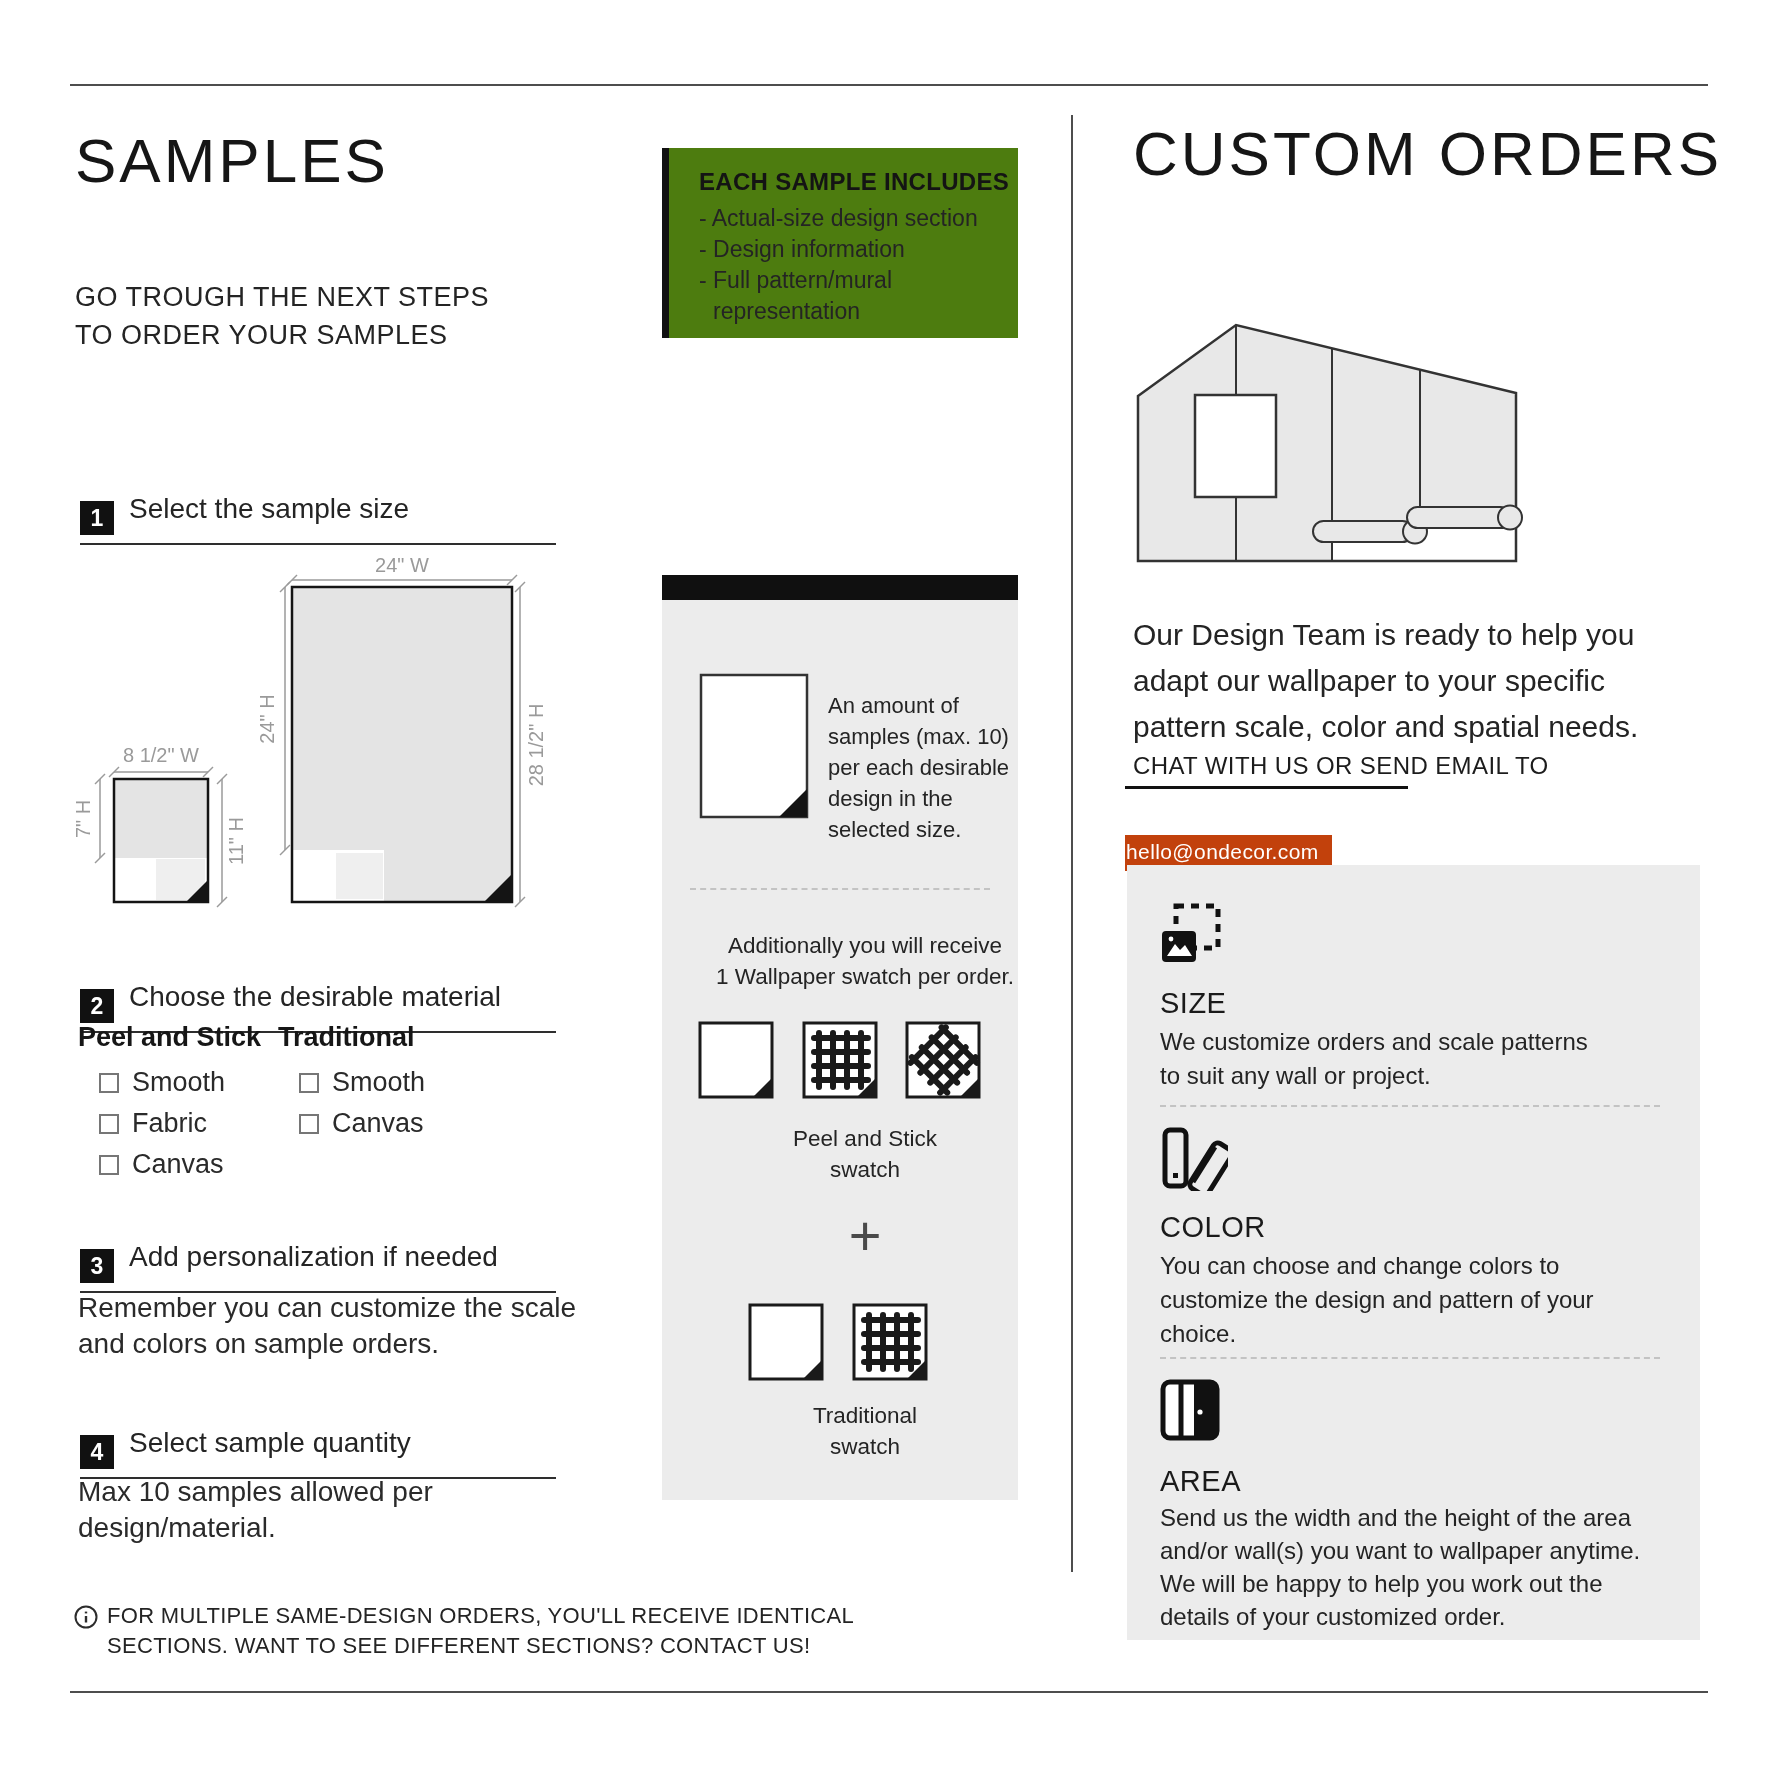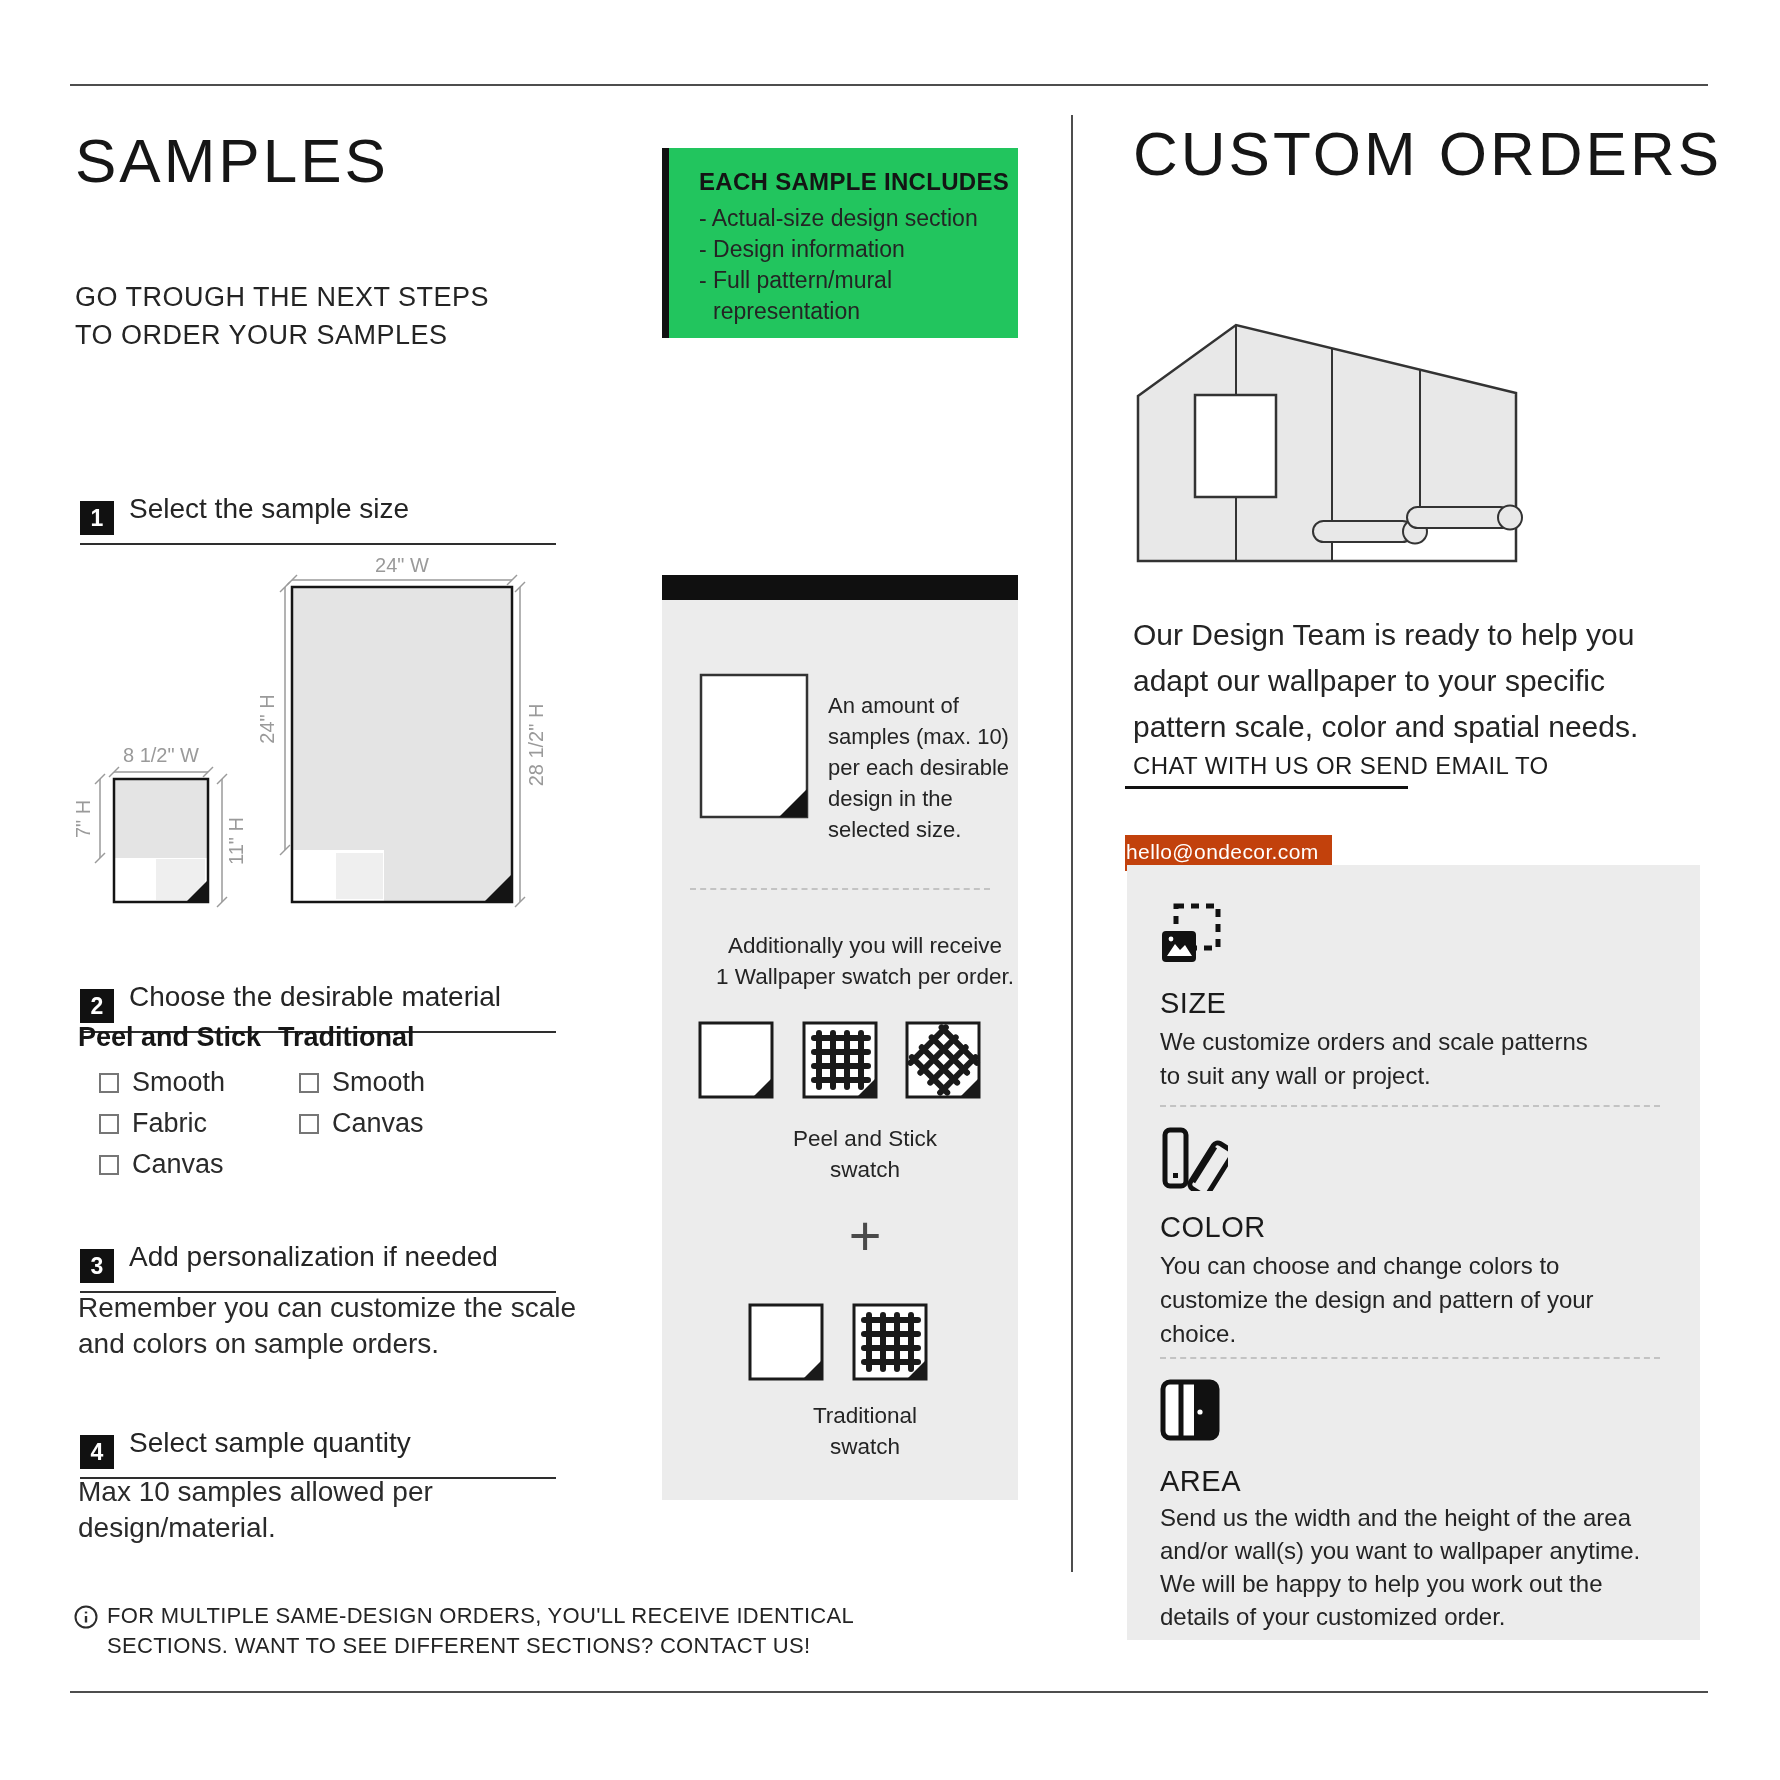--- a/index.html
+++ b/index.html
@@ -5,21 +5,21 @@
   html,body{margin:0;padding:0;background:#fff;}
   .canvas{position:relative;width:1780px;height:1780px;background:#ffffff;
           font-family:"Liberation Sans",sans-serif;color:#1f1f1f;overflow:hidden;}
   .abs{position:absolute;}
   .rule{position:absolute;left:70px;width:1638px;height:2px;background:#4d4d4d;}
   .vdiv{position:absolute;left:1071px;top:115px;width:2px;height:1457px;background:#4d4d4d;}
 
   .big-title{font-size:62px;letter-spacing:3px;font-weight:500;color:#161616;white-space:nowrap;}
   .subtitle{font-size:27px;line-height:38px;letter-spacing:0.5px;white-space:pre-line;color:#242424;}
 
-  .includes-box{left:662px;top:148px;width:356px;height:190px;background:#22c55e;
+  .includes-box{left:662px;top:148px;width:356px;height:190px;background:#4d7c0f;
                 border-left:7px solid #111;box-sizing:border-box;padding:20px 0 0 30px;}
   .includes-title{font-size:24px;font-weight:bold;letter-spacing:0.3px;margin-bottom:7px;color:#141414;}
   .inc-item{font-size:23px;line-height:31px;padding-left:14px;text-indent:-14px;white-space:pre-line;color:#242424;}
 
   .step{position:absolute;left:80px;width:476px;display:flex;align-items:center;gap:15px;
         border-bottom:2px solid #2e2e2e;}
   .step-badge{width:34px;height:34px;background:#111;color:#fff;font-size:23px;font-weight:bold;
               display:flex;align-items:center;justify-content:center;flex:0 0 auto;}
   .step-title{font-size:28px;color:#242424;padding-bottom:18px;}
 

